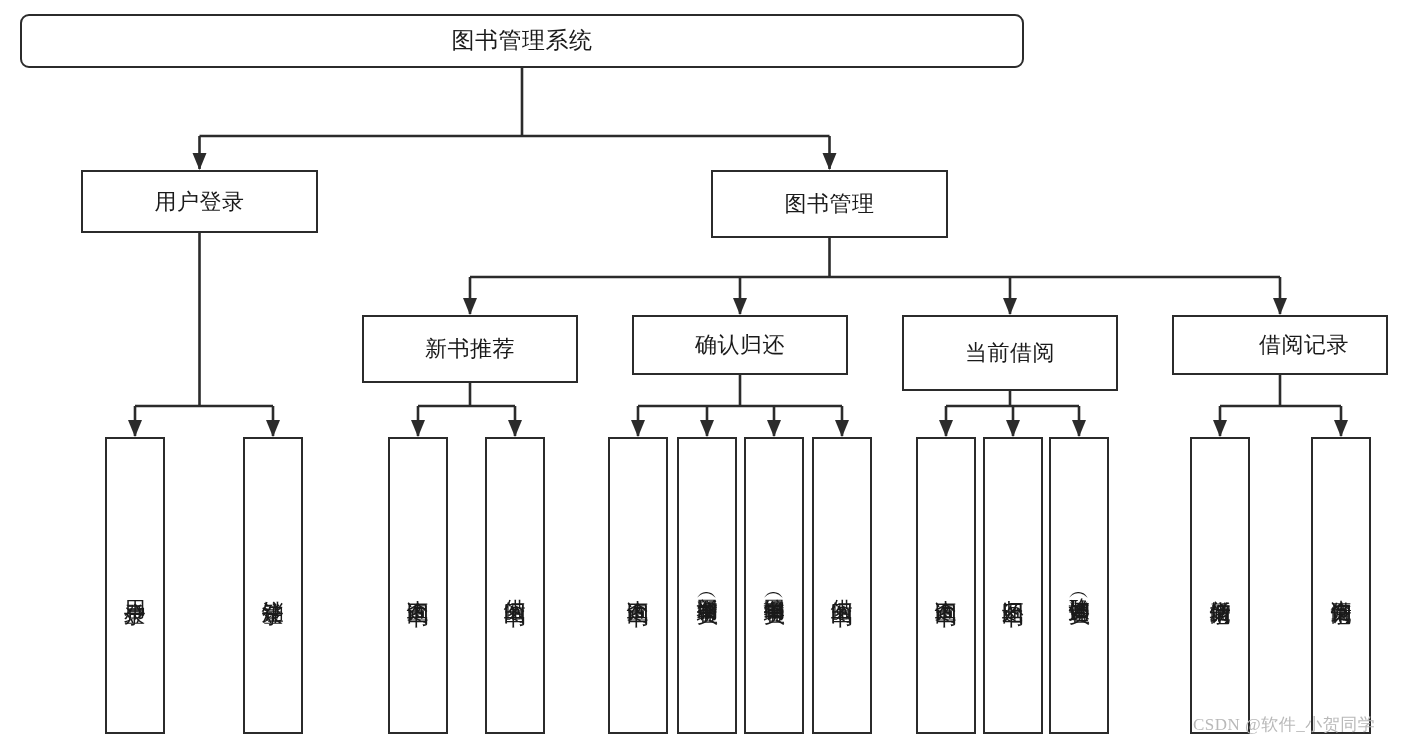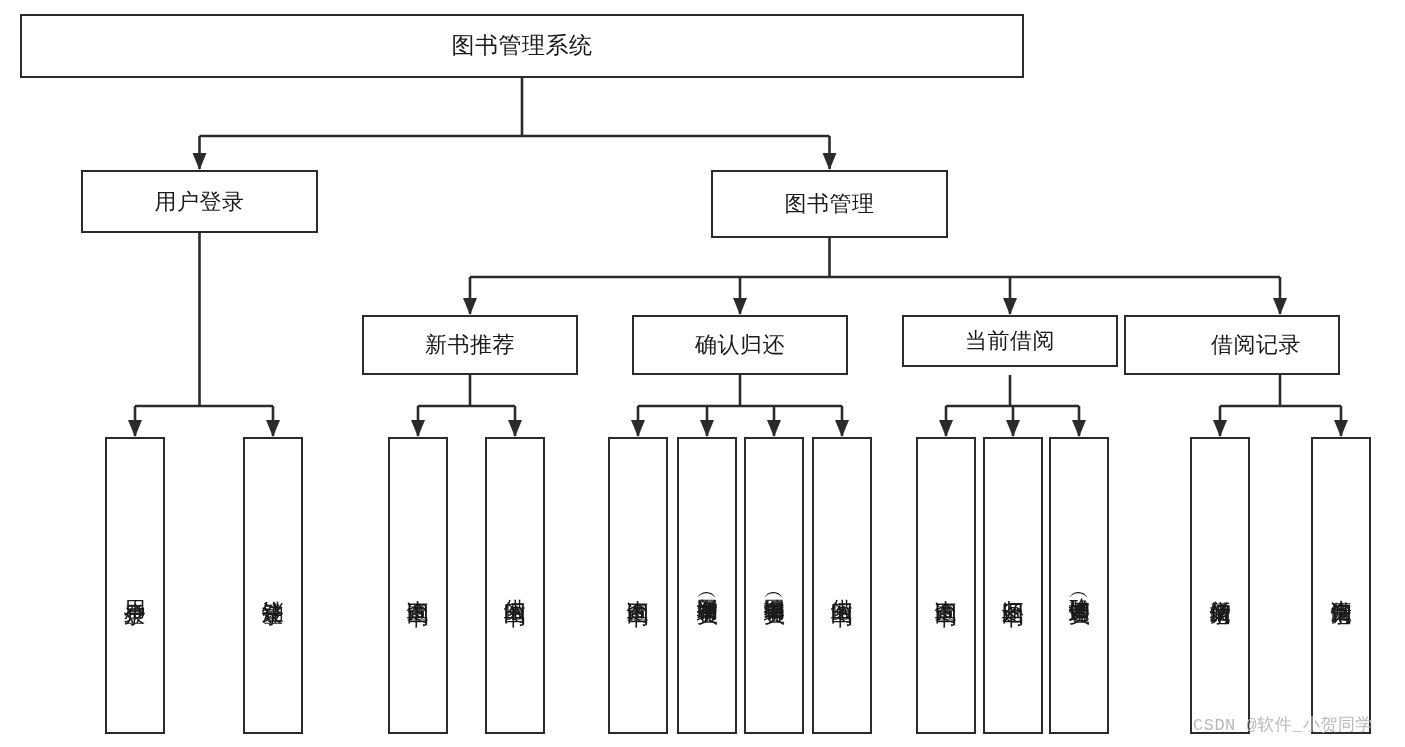--- a/index.html
+++ b/index.html
@@ -61,21 +61,21 @@
     stroke:#2b2b2b;stroke-width:2.6;fill:none;
   }
   svg#connectors polygon{fill:#2b2b2b;}
   #watermark{
     position:absolute;
     left:1193px;top:713px;
     font-size:17px;
     color:#b9b9b9;
     white-space:nowrap;
     letter-spacing:0.5px;
-    font-family:Liberation Mono, monospace;
+    font-family:Liberation Serif, serif;
   }
 </style>
 </head>
 <body>
 
 <div id="diagram-root">
   <svg id="connectors" viewBox="0 0 1405 747">
       <line x1="522" y1="68" x2="522" y2="136"></line>
       <line x1="199.5" y1="136" x2="829.5" y2="136"></line>
       <line x1="199.5" y1="136" x2="199.5" y2="169"></line>
@@ -123,39 +123,39 @@
       <line x1="1079" y1="406" x2="1079" y2="436"></line>
       <polygon points="1072,420 1086,420 1079,437"></polygon>
       <line x1="1280" y1="375" x2="1280" y2="406"></line>
       <line x1="1220" y1="406" x2="1341" y2="406"></line>
       <line x1="1220" y1="406" x2="1220" y2="436"></line>
       <polygon points="1213,420 1227,420 1220,437"></polygon>
       <line x1="1341" y1="406" x2="1341" y2="436"></line>
       <polygon points="1334,420 1348,420 1341,437"></polygon>
     </svg>
   <div id="nodes-layer">
-      <div class="node horiz root" style="left: 20px; top: 14px; width: 1004px; height: 64px;">
+      <div class="node horiz root" style="left: 20px; top: 14px; width: 1004px; height: 54px; border-radius: 9px;">
         <span class="node-label">图书管理系统</span>
       </div>
       <div class="node horiz" style="left: 81px; top: 170px; width: 237px; height: 63px;">
         <span class="node-label">用户登录</span>
       </div>
       <div class="node horiz" style="left: 711px; top: 170px; width: 237px; height: 68px;">
         <span class="node-label">图书管理</span>
       </div>
-      <div class="node horiz" style="left: 362px; top: 315px; width: 216px; height: 60px;">
+      <div class="node horiz" style="left: 362px; top: 315px; width: 216px; height: 68px;">
         <span class="node-label">新书推荐</span>
       </div>
       <div class="node horiz" style="left: 632px; top: 315px; width: 216px; height: 60px;">
         <span class="node-label">确认归还</span>
       </div>
-      <div class="node horiz" style="left: 902px; top: 315px; width: 216px; height: 52px;">
+      <div class="node horiz" style="left: 902px; top: 315px; width: 216px; height: 76px;">
         <span class="node-label">当前借阅</span>
       </div>
-      <div class="node horiz" style="left: 1124px; top: 315px; width: 216px; height: 60px; padding-left: 48px;">
+      <div class="node horiz" style="left: 1172px; top: 315px; width: 216px; height: 60px; padding-left: 48px;">
         <span class="node-label">借阅记录</span>
       </div>
       <div class="node vert" style="left: 105px; top: 437px; width: 60px; height: 297px;">
         <span class="node-label">用户登录</span>
       </div>
       <div class="node vert" style="left: 243px; top: 437px; width: 60px; height: 297px;">
         <span class="node-label">注销登录</span>
       </div>
       <div class="node vert" style="left: 388px; top: 437px; width: 60px; height: 297px;">
         <span class="node-label">查询图书</span>

